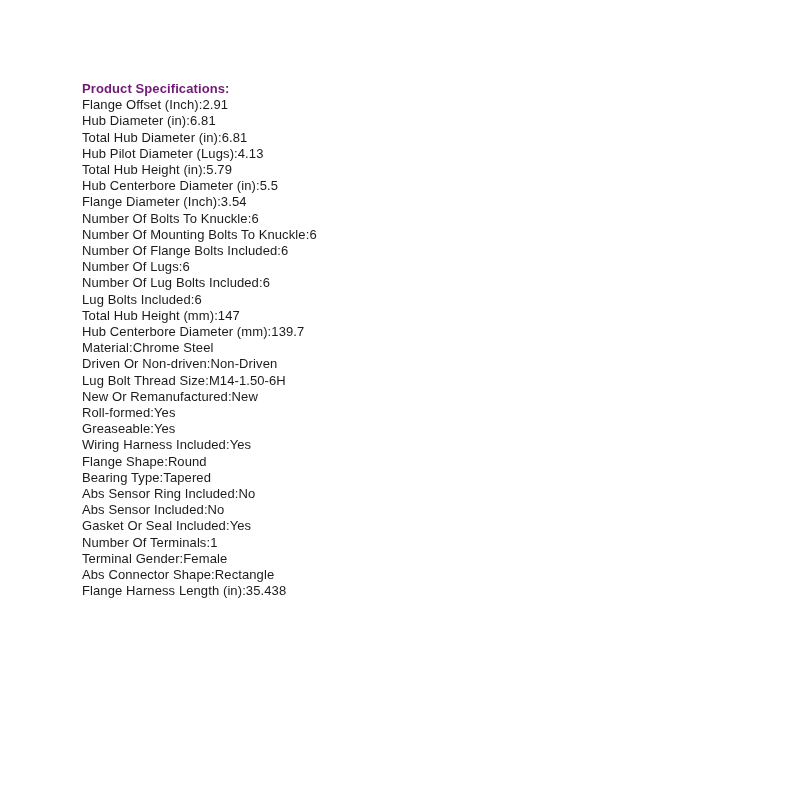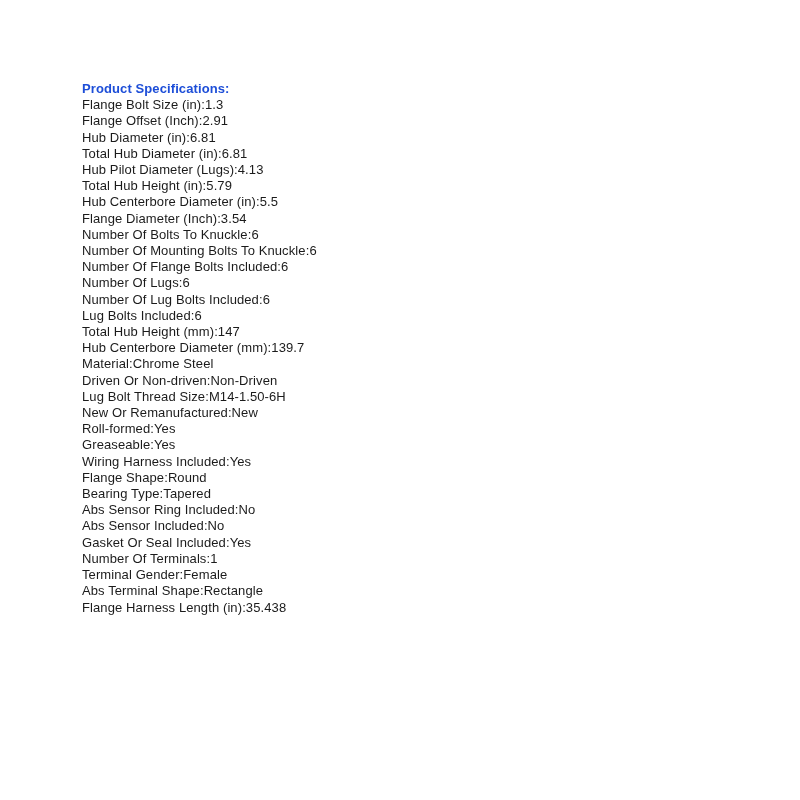--- a/index.html
+++ b/index.html
@@ -19,36 +19,35 @@
     left: 82px;
     top: 81px;
     font-size: 13px;
     line-height: 16.2px;
     color: #1b1b1b;
     letter-spacing: 0.1px;
     white-space: nowrap;
   }
   .spec-title {
     font-weight: bold;
-    color: #1d4ed8;
+    color: #701a75;
   }
   .spec-row {
     display: block;
   }
   .spec-label, .spec-value {
     display: inline;
   }
 </style>
 </head>
 <body>
 
 <div class="spec-block">
   <div class="spec-title">Product Specifications:</div>
   <div>
-  <div class="spec-row"><span class="spec-label">Flange Bolt Size (in)</span><span class="spec-separator">:</span><span class="spec-value">1.3</span></div>
 
   <div class="spec-row"><span class="spec-label">Flange Offset (Inch)</span><span class="spec-separator">:</span><span class="spec-value">2.91</span></div>
 
   <div class="spec-row"><span class="spec-label">Hub Diameter (in)</span><span class="spec-separator">:</span><span class="spec-value">6.81</span></div>
 
   <div class="spec-row"><span class="spec-label">Total Hub Diameter (in)</span><span class="spec-separator">:</span><span class="spec-value">6.81</span></div>
 
   <div class="spec-row"><span class="spec-label">Hub Pilot Diameter (Lugs)</span><span class="spec-separator">:</span><span class="spec-value">4.13</span></div>
 
   <div class="spec-row"><span class="spec-label">Total Hub Height (in)</span><span class="spec-separator">:</span><span class="spec-value">5.79</span></div>
@@ -100,17 +99,17 @@
   <div class="spec-row"><span class="spec-label">Abs Sensor Ring Included</span><span class="spec-separator">:</span><span class="spec-value">No</span></div>
 
   <div class="spec-row"><span class="spec-label">Abs Sensor Included</span><span class="spec-separator">:</span><span class="spec-value">No</span></div>
 
   <div class="spec-row"><span class="spec-label">Gasket Or Seal Included</span><span class="spec-separator">:</span><span class="spec-value">Yes</span></div>
 
   <div class="spec-row"><span class="spec-label">Number Of Terminals</span><span class="spec-separator">:</span><span class="spec-value">1</span></div>
 
   <div class="spec-row"><span class="spec-label">Terminal Gender</span><span class="spec-separator">:</span><span class="spec-value">Female</span></div>
 
-  <div class="spec-row"><span class="spec-label">Abs Terminal Shape</span><span class="spec-separator">:</span><span class="spec-value">Rectangle</span></div>
+  <div class="spec-row"><span class="spec-label">Abs Connector Shape</span><span class="spec-separator">:</span><span class="spec-value">Rectangle</span></div>
 
   <div class="spec-row"><span class="spec-label">Flange Harness Length (in)</span><span class="spec-separator">:</span><span class="spec-value">35.438</span></div>
 </div>
 </div>
 
 </body></html>

